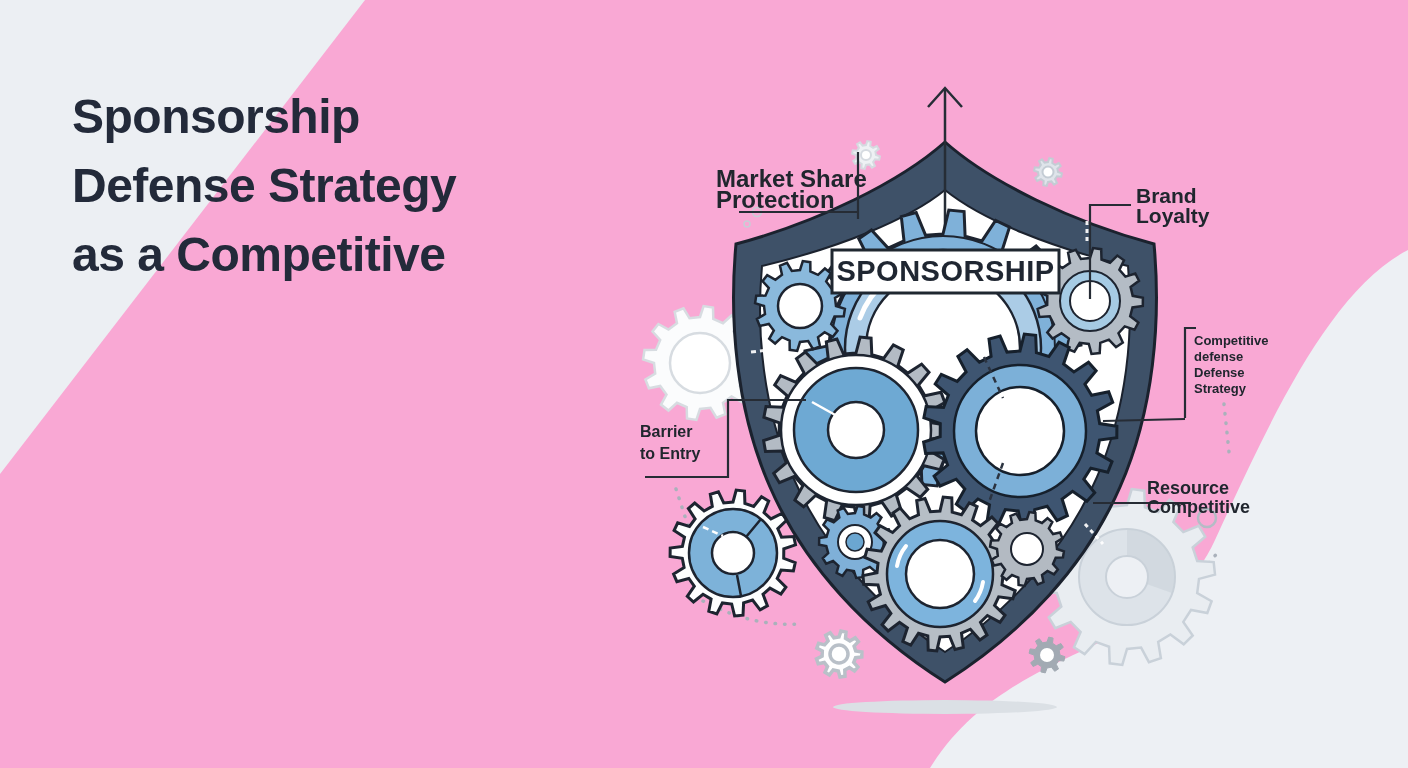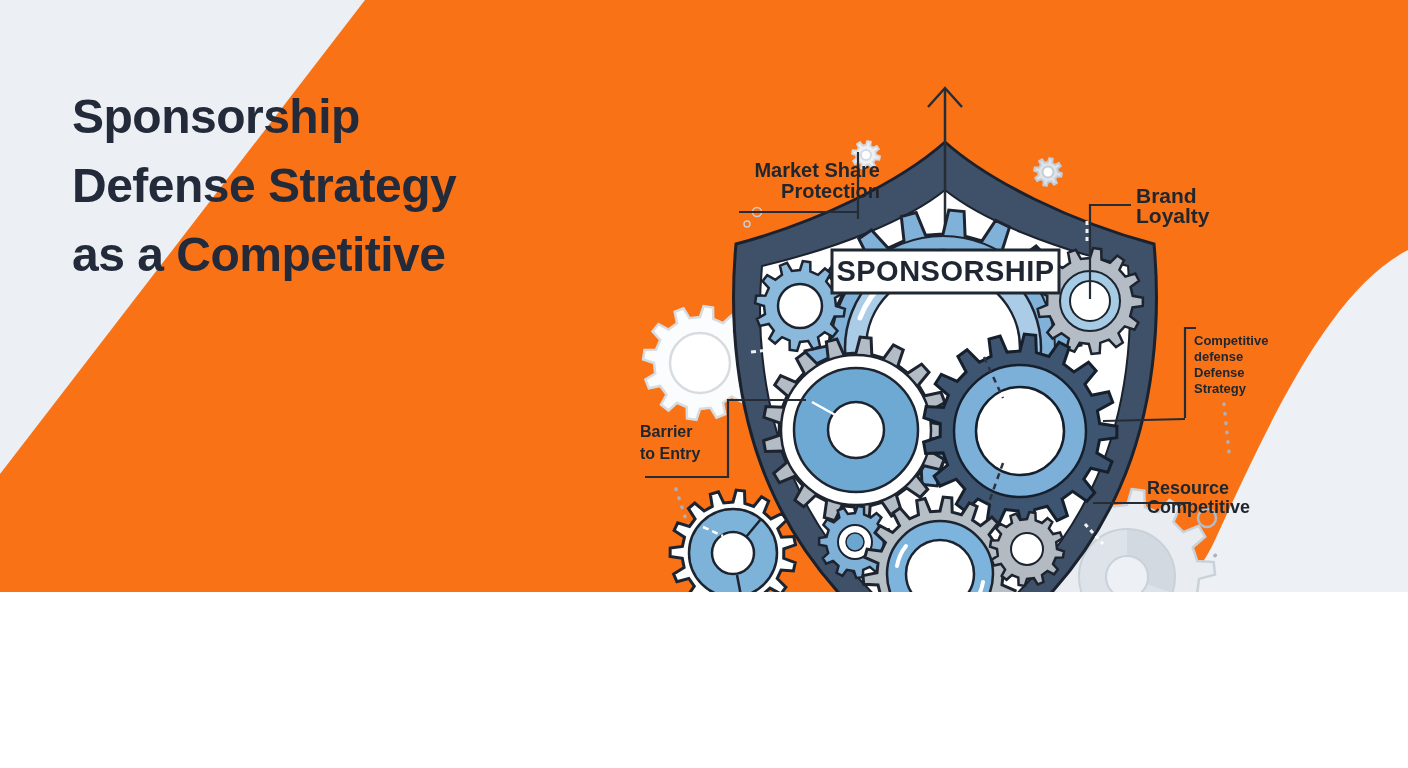--- a/index.html
+++ b/index.html
@@ -1,26 +1,26 @@
 <!DOCTYPE html>
 <html><head>
 <meta charset="utf-8">
 <style>
   html,body{margin:0;padding:0;background:#ffffff;}
   #stage{
-    position:relative;width:1408px;height:592px;overflow:hidden;
-    background:#f97316;font-family:"Liberation Sans", sans-serif;
+    position:relative;width:1408px;height:768px;overflow:hidden;
+    background:#f9a8d4;font-family:"Liberation Sans", sans-serif;
   }
   #stage svg{position:absolute;left:0;top:0;}
   .label{position:absolute;color:#20262e;font-weight:700;}
   .title{
     position:absolute;left:72px;top:82px;color:#232a3a;
     font-size:48px;line-height:69px;font-weight:700;letter-spacing:-0.5px;
   }
-  .lbl-ms{left:716px;top:160px;width:164px;text-align:right;font-size:20px;line-height:21px;}
+  .lbl-ms{left:716px;top:168px;width:164px;text-align:left;font-size:24px;line-height:21px;}
   .lbl-bl{left:1136px;top:186px;font-size:21px;line-height:20px;}
   .lbl-be{left:640px;top:421px;font-size:16px;line-height:22px;}
   .lbl-cd{left:1194px;top:333px;font-size:13px;line-height:16px;}
   .lbl-ra{left:1147px;top:459px;font-size:18px;line-height:19px;margin-top:20px;}
   .banner{
     position:absolute;left:832px;top:250px;width:227px;height:43px;
     display:flex;align-items:center;justify-content:center;
     font-size:29px;font-weight:700;letter-spacing:0.5px;color:#1f2631;
   }
 </style>

